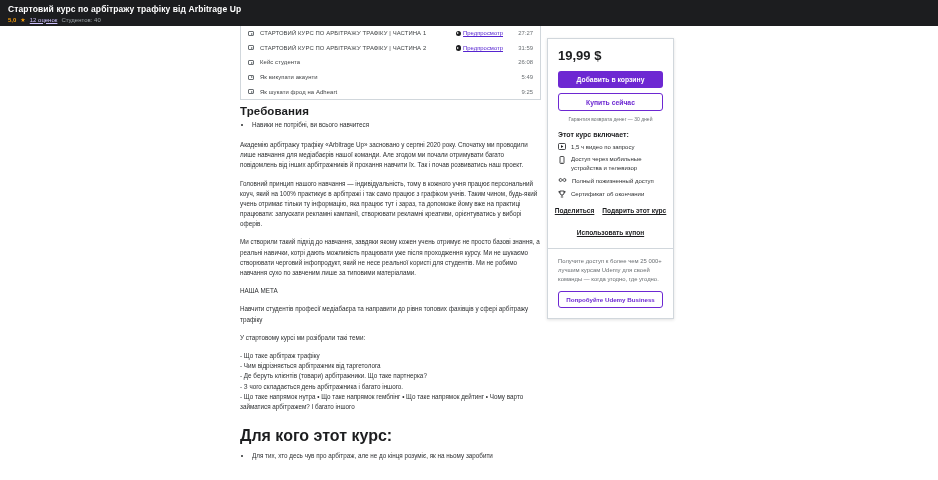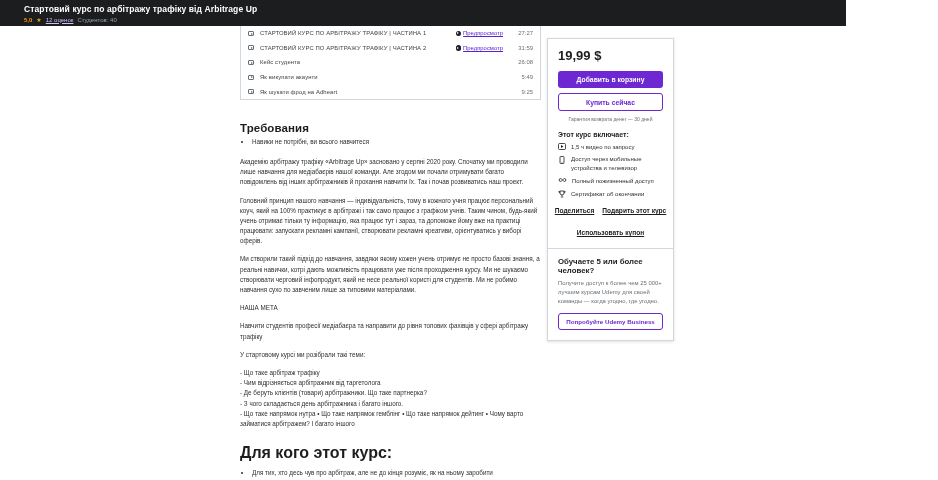--- a/index.html
+++ b/index.html
@@ -1,21 +1,21 @@
 <!DOCTYPE html>
 <html><head>
 <meta charset="utf-8">
 <style>
   * { margin:0; padding:0; box-sizing:border-box; }
   html,body { width:938px; height:480px; overflow:hidden; background:#fff;
     font-family:"Liberation Sans", sans-serif; color:#2d2f31; }
 
   
-  .hdr { position:absolute; left:0; top:0; width:846px; height:26px;
-    background:#1c1d1f; color:#fff; padding:4px 8px 0 24px; z-index:5; }
+  .hdr { position:absolute; left:0; top:0; width:938px; height:26px;
+    background:#1c1d1f; color:#fff; padding:4px 8px 0 8px; z-index:5; }
   .hdr-title { font-size:8.5px; font-weight:bold; letter-spacing:.1px; }
   .hdr-meta { margin-top:2px; font-size:6px; display:flex; align-items:center; gap:4px; }
   .rating-num { color:#f69c08; font-weight:bold; }
   .star { color:#f69c08; font-size:6px; }
   .hdr-link { color:#cec0fc; text-decoration:underline; cursor:pointer; }
   .hdr-students { color:#9da3a7; }
 
   
   .main { position:absolute; left:240px; top:26px; width:301px; }
 
@@ -28,21 +28,21 @@
   .lec-title { flex:1; letter-spacing:.1px; white-space:nowrap; overflow:hidden; }
   .lec-title.upper { text-transform:uppercase; }
   .preview { display:flex; align-items:center; gap:2px; margin-right:8px; cursor:pointer; }
   .pv-circle { width:5.5px; height:5.5px; border-radius:50%; background:#1c1d1f; position:relative; flex:none; }
   .pv-circle::after { content:""; position:absolute; left:1.9px; top:1.4px; border-left:2.2px solid #fff;
     border-top:1.4px solid transparent; border-bottom:1.4px solid transparent; }
   .pv-text { color:#5624d0; text-decoration:underline; font-size:5.9px; }
   .lec-dur { width:22px; text-align:right; color:#6a6f73; font-size:5.9px; }
 
   .sec-h { font-size:11.5px; font-weight:bold; color:#1c1d1f; letter-spacing:.1px; }
-  .req { margin-top:22px; }
+  .req { margin-top:5px; }
   .req ul { margin:4px 0 0 12px; }
   .req li { font-size:6.3px; color:#2d2f31; margin-bottom:2px; }
 
   .desc { margin-top:12px; }
   .desc p { font-size:6.3px; line-height:1.62; color:#2d2f31; margin-top:8px; }
   .topics { margin-top:8px; }
   .topics div { font-size:6.3px; line-height:1.62; color:#2d2f31; }
 
   .who { margin-top:15px; }
   .who-h { font-size:16px; font-weight:bold; color:#1c1d1f; }
@@ -201,17 +201,16 @@
     <span class="mini-link">Поделиться</span>
     <span class="mini-link">Подарить этот курс</span>
   </div>
   <div class="coupon">
     <span class="mini-link">Использовать купон</span>
   </div>
 
   <div class="divider"></div>
 
   <div class="biz">
-    <div class="biz-h">Обучаете 5 или более человек?</div>
     <div class="biz-body">Получите доступ к более чем 25 000+ лучшим курсам Udemy для своей команды — когда угодно, где угодно.</div>
     <button class="btn btn-biz">Попробуйте Udemy Business</button>
   </div>
 </div>
 
 </body></html>

